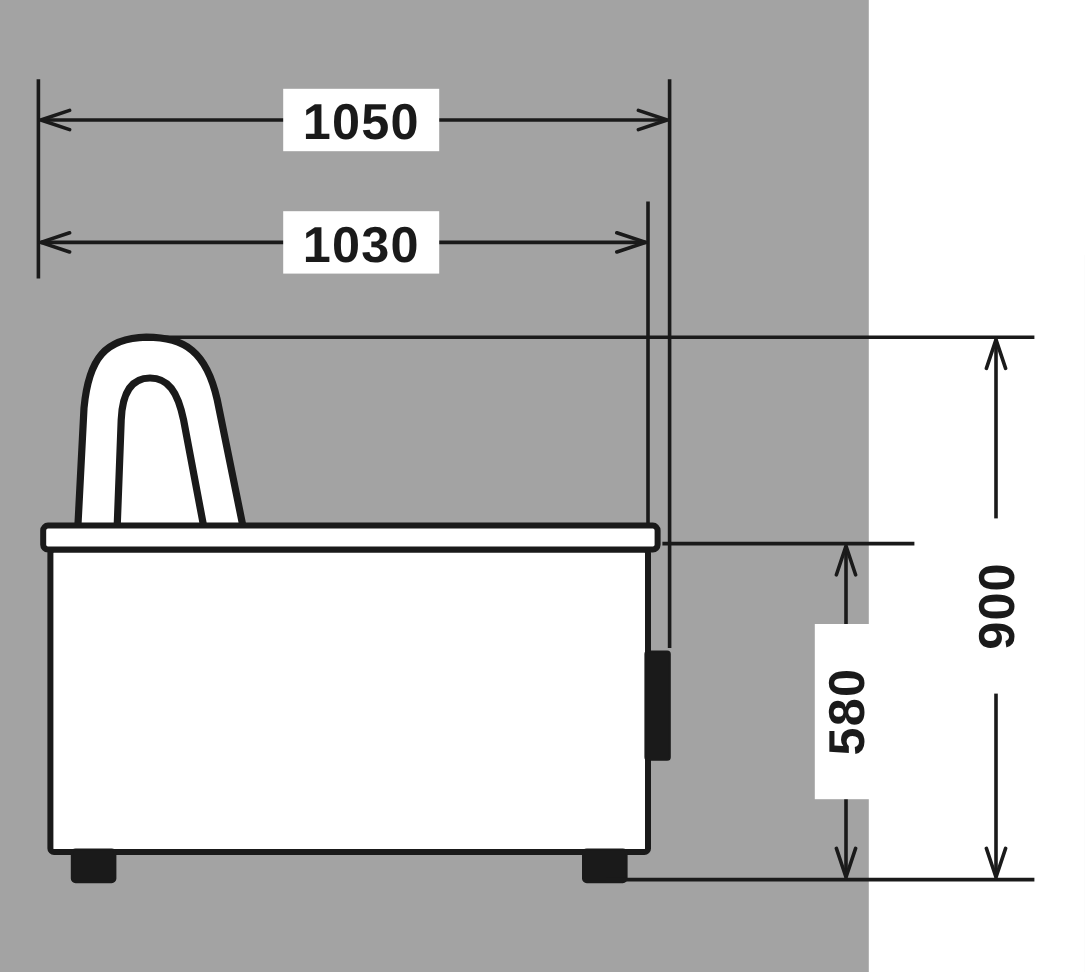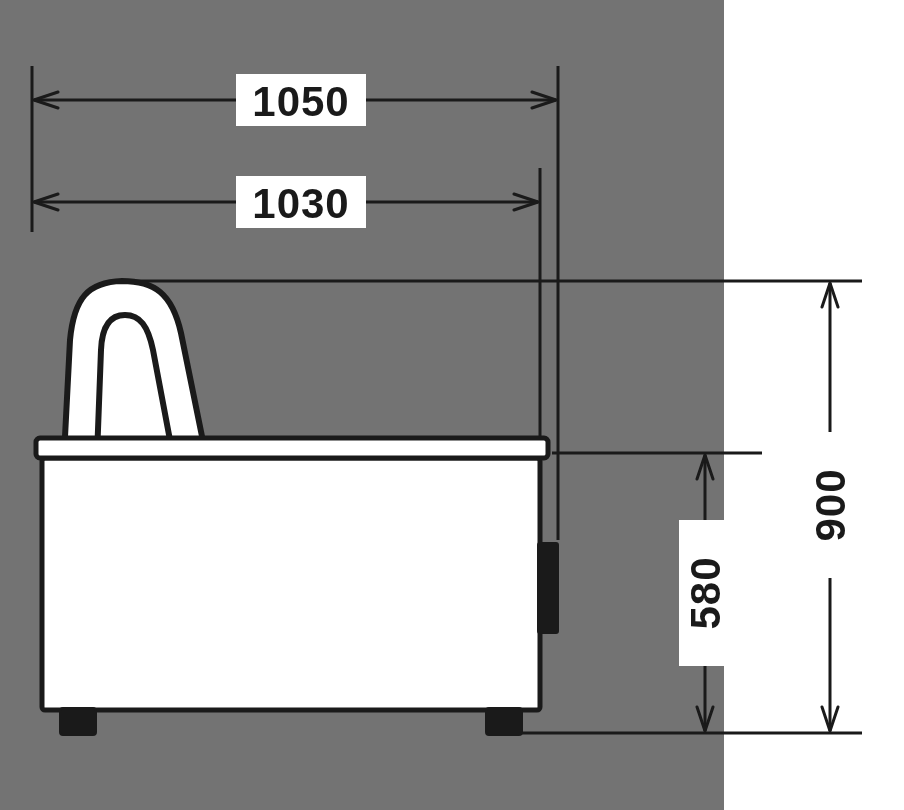--- a/index.html
+++ b/index.html
@@ -8,21 +8,21 @@
     background: #ffffff;
     width: 904px;
     height: 810px;
     overflow: hidden;
     font-family: "Liberation Sans", sans-serif;
   }
   .drawing-wrap {
     position: relative;
     width: 724px;
     height: 810px;
-    background: #737373;
+    background: #a3a3a3;
   }
   svg {
     display: block;
   }
   text.dim-label {
     font-family: "Liberation Sans", "DejaVu Sans", sans-serif;
     font-weight: 700;
     font-size: 42px;
     letter-spacing: 1px;
     fill: #1a1a1a;

